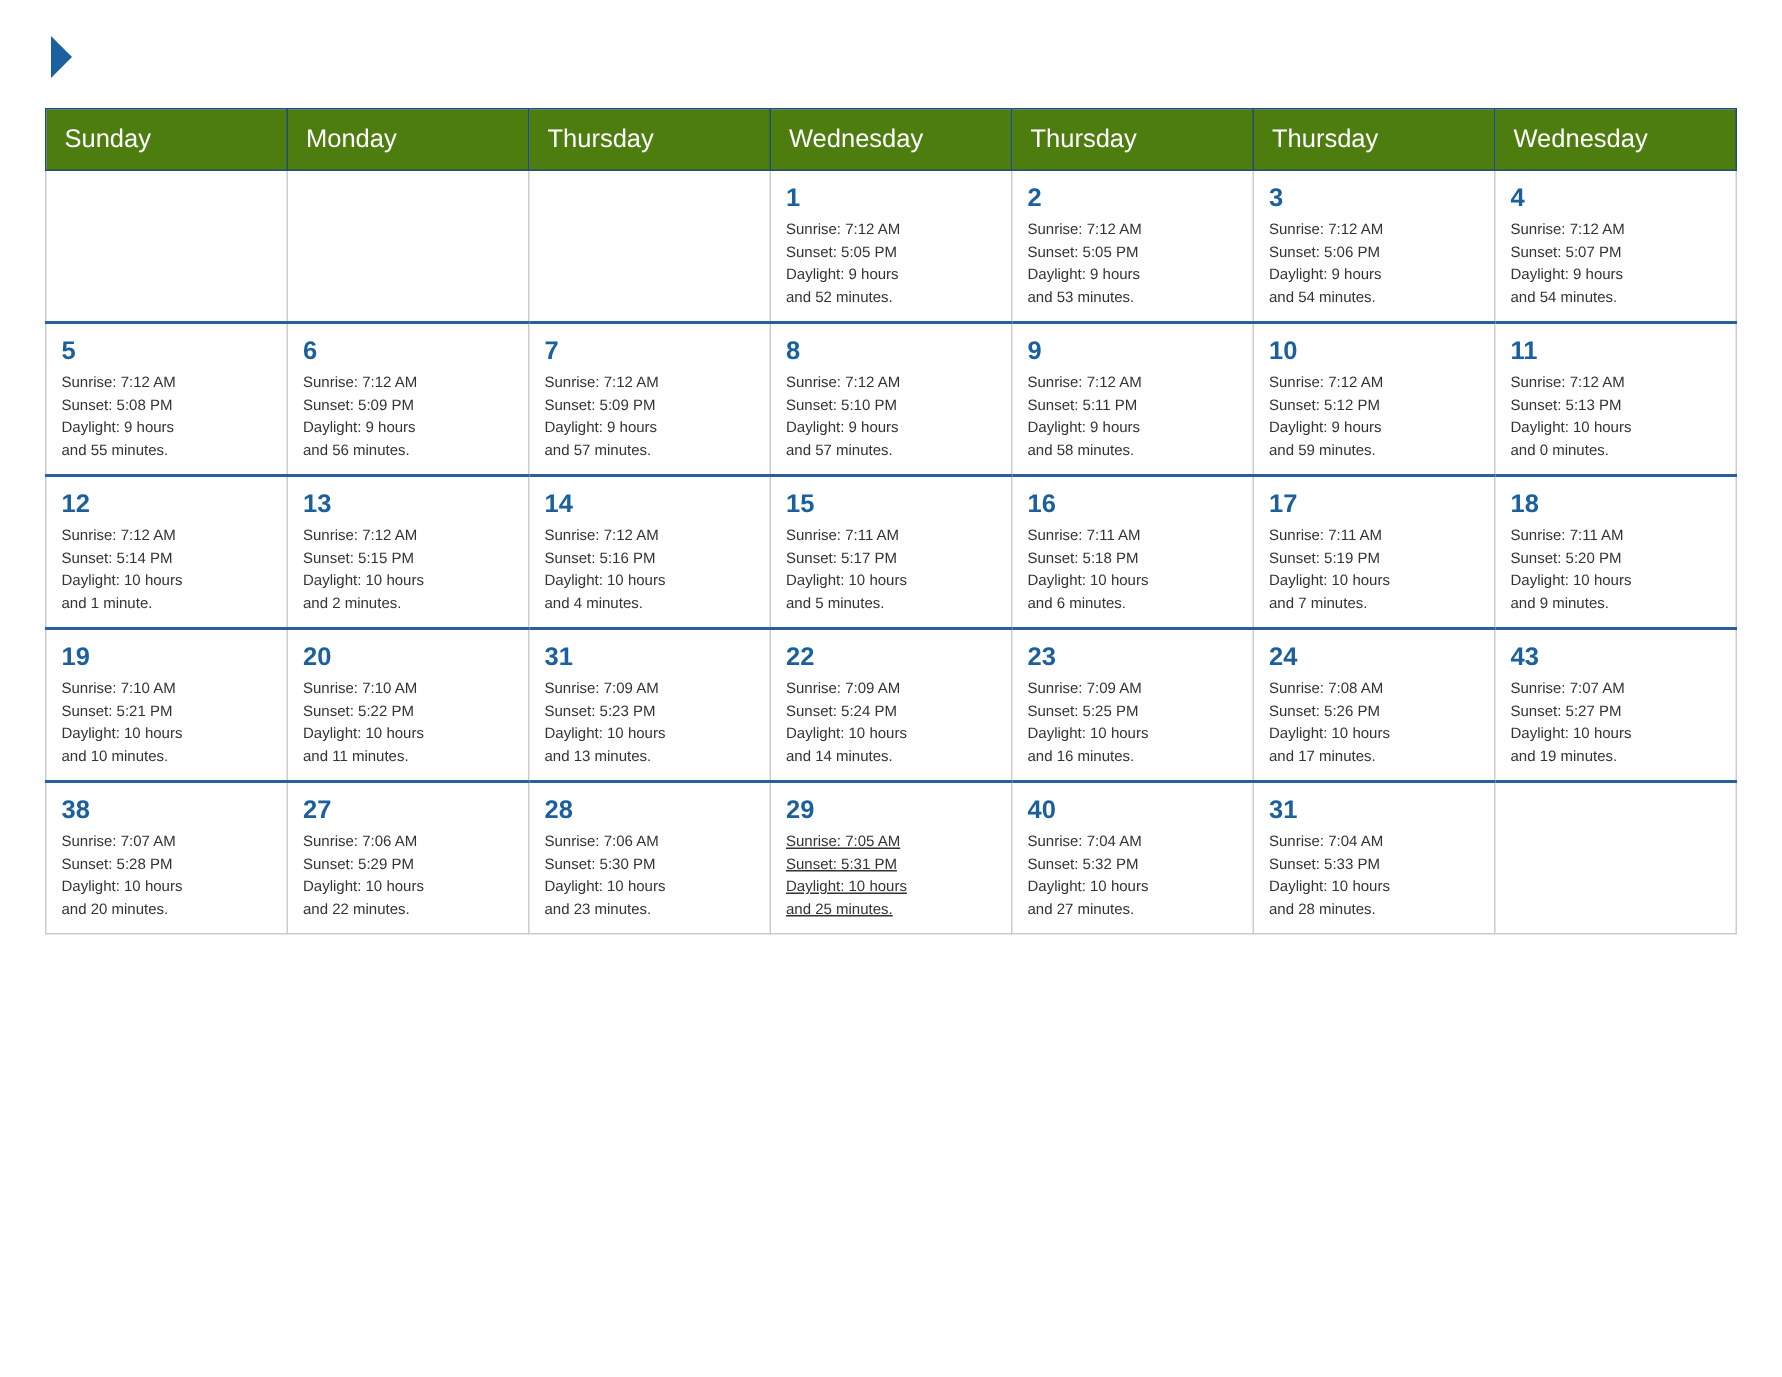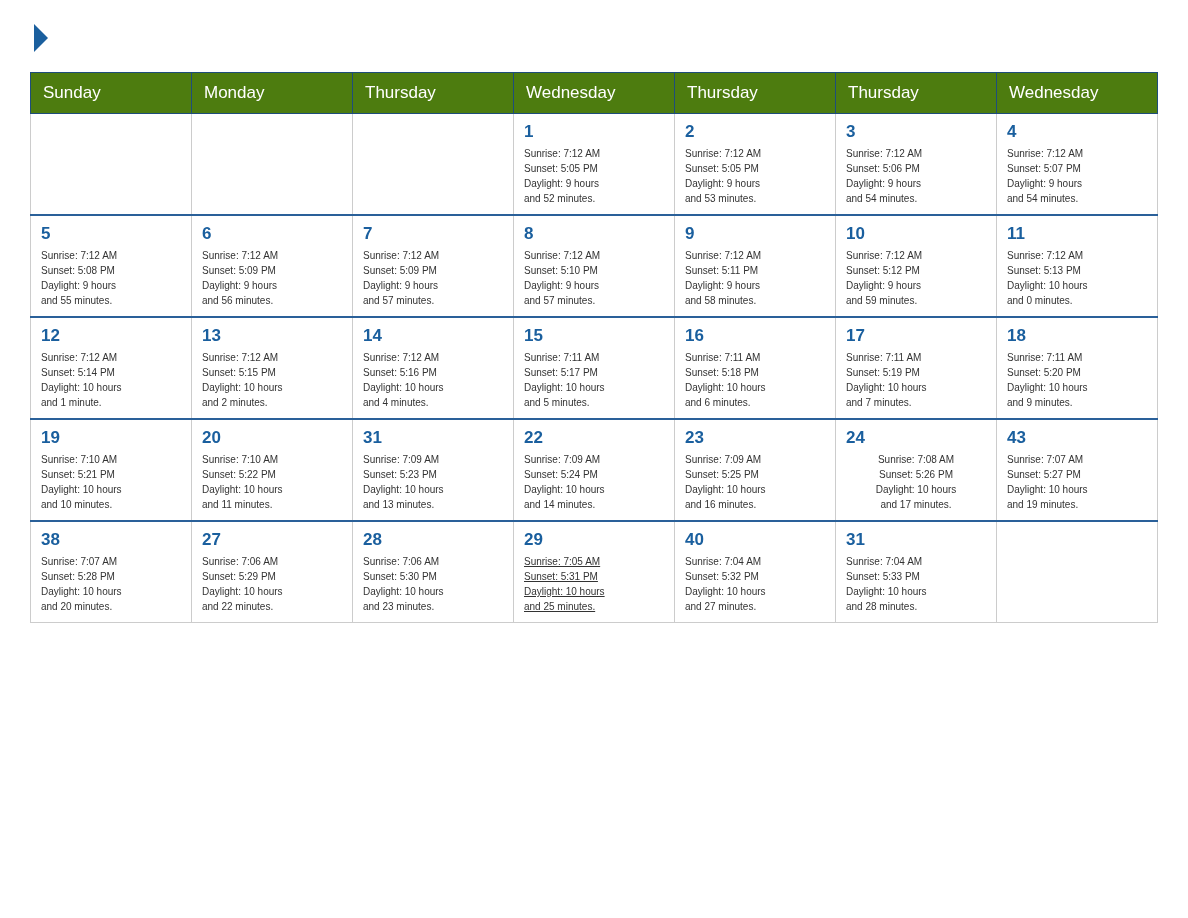--- a/index.html
+++ b/index.html
@@ -295,21 +295,21 @@
         </td>
         <td>
           <span class="day-number">23</span>
           <div class="day-info" style="white-space: pre-line;">Sunrise: 7:09 AM
 Sunset: 5:25 PM
 Daylight: 10 hours
 and 16 minutes.</div>
         </td>
         <td>
           <span class="day-number">24</span>
-          <div class="day-info" style="white-space: pre-line; text-align: center;">Sunrise: 7:08 AM
+          <div class="day-info" style="white-space: pre-line;">Sunrise: 7:08 AM
 Sunset: 5:26 PM
 Daylight: 10 hours
 and 17 minutes.</div>
         </td>
         <td>
           <span class="day-number">43</span>
           <div class="day-info" style="white-space: pre-line;">Sunrise: 7:07 AM
 Sunset: 5:27 PM
 Daylight: 10 hours
 and 19 minutes.</div>

